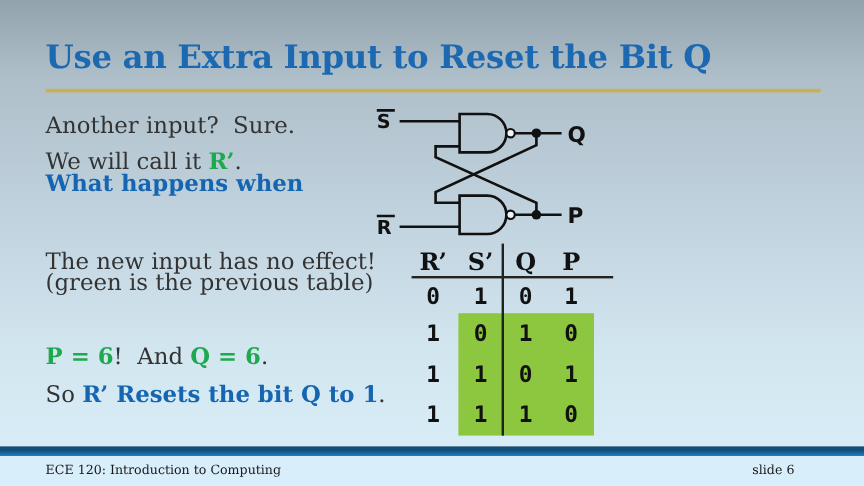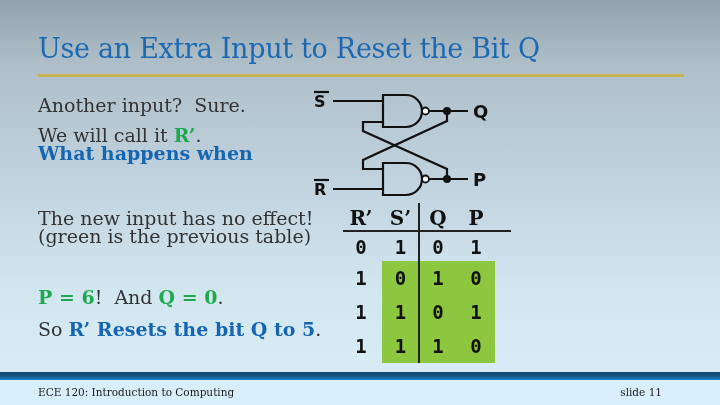--- a/index.html
+++ b/index.html
@@ -3,21 +3,21 @@
 <meta charset="utf-8">
 <style>
   html,body{margin:0;padding:0;background:#666;}
   .slide{
     position:relative;width:720px;height:405px;overflow:hidden;
     font-family:"DejaVu Serif",serif;
     background:linear-gradient(180deg,#92a3ad 0%,#aebfca 16%,#c3d5e0 48%,#d2e6f0 72%,#dbeffa 100%);
   }
   .title{
     position:absolute;left:38px;top:33px;margin:0;
-    font-size:27px;font-weight:normal;color:#1c69b2;white-space:pre;letter-spacing:-0.3px;
+    font-size:27px;font-weight:bold;color:#1c69b2;white-space:pre;letter-spacing:-0.3px;
   }
   .rule{position:absolute;left:38px;top:74px;width:646px;height:3px;background:#c7b253;}
   .bline{position:absolute;left:38px;white-space:pre;font-size:19px;line-height:21px;color:#333;}
   .c-dark{color:#333;}
   .c-green{color:#1fa94e;font-weight:bold;}
   .c-blue{color:#1565b0;font-weight:bold;}
   .circuit{position:absolute;left:305px;top:85px;}
   .circuit text{font-family:"DejaVu Sans",sans-serif;font-weight:bold;fill:#111;}
   .tbl-highlight{position:absolute;left:382px;top:261px;width:113px;height:102px;background:#8dc63f;}
   .tbl-vrule{position:absolute;left:418px;top:203px;width:2px;height:160px;background:#1d241d;}
@@ -44,22 +44,22 @@
 <div class="slide">
 
   <h1 class="title">Use an Extra Input to Reset the Bit Q</h1>
   <div class="rule"></div>
 
   <div class="bline" style="top:95px"><span class="c-dark">Another input?  Sure.</span></div>
   <div class="bline" style="top:125px"><span class="c-dark">We will call it </span><span class="c-green">R’</span><span class="c-dark">.</span></div>
   <div class="bline" style="top:143px"><span class="c-blue">What happens when</span></div>
   <div class="bline" style="top:208px"><span class="c-dark">The new input has no effect!</span></div>
   <div class="bline" style="top:226px"><span class="c-dark">(green is the previous table)</span></div>
-  <div class="bline" style="top:287px"><span class="c-green">P = 6</span><span class="c-dark">!  And </span><span class="c-green">Q = 0</span><span class="c-dark">.</span></div>
-  <div class="bline" style="top:319px"><span class="c-dark">So </span><span class="c-blue">R’ Resets the bit Q to 5</span><span class="c-dark">.</span></div>
+  <div class="bline" style="top:287px"><span class="c-green">P = 6</span><span class="c-dark">!  And </span><span class="c-green">Q = 6</span><span class="c-dark">.</span></div>
+  <div class="bline" style="top:319px"><span class="c-dark">So </span><span class="c-blue">R’ Resets the bit Q to 1</span><span class="c-dark">.</span></div>
 
   <svg class="circuit" width="190" height="122" viewBox="0 0 190 122">
     <g stroke="#111" stroke-width="2.2" fill="none">
       <line x1="9" y1="7" x2="24" y2="7"></line>
       <line x1="28" y1="16" x2="78" y2="16"></line>
       <path d="M78,10 L101,10 A16,16 0 0 1 101,42 L78,42 Z"></path>
       <line x1="124" y1="26" x2="163" y2="26"></line>
       <path d="M142,26 L142,36 L58,75 L58,84 L78,84"></path>
       <path d="M142,94 L142,84 L58,46 L58,37 L78,37"></path>
       <path d="M78,78 L101,78 A16,16 0 0 1 101,110 L78,110 Z"></path>
@@ -103,16 +103,16 @@
 
     <div class="cell dcell">1</div>
     <div class="cell dcell">1</div>
     <div class="cell dcell">1</div>
     <div class="cell dcell">0</div>
   </div>
 
   <div class="footer-bar"></div>
   <div class="footer">
     <span class="course">ECE 120: Introduction to Computing</span>
-    <span class="slideno">slide 11</span>
+    <span class="slideno">slide 6</span>
   </div>
 
 </div>
 
 </body></html>

